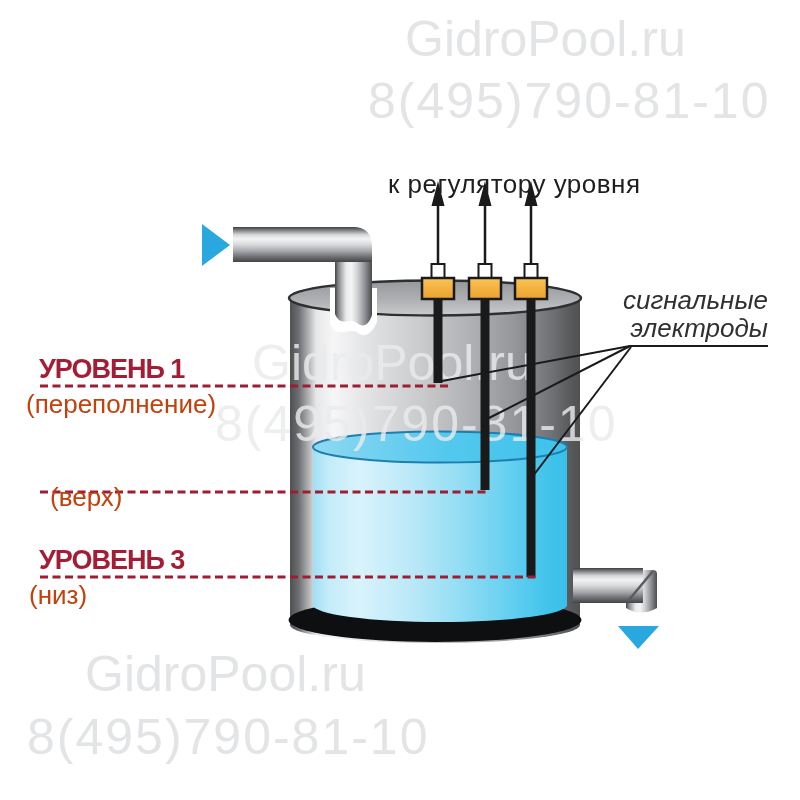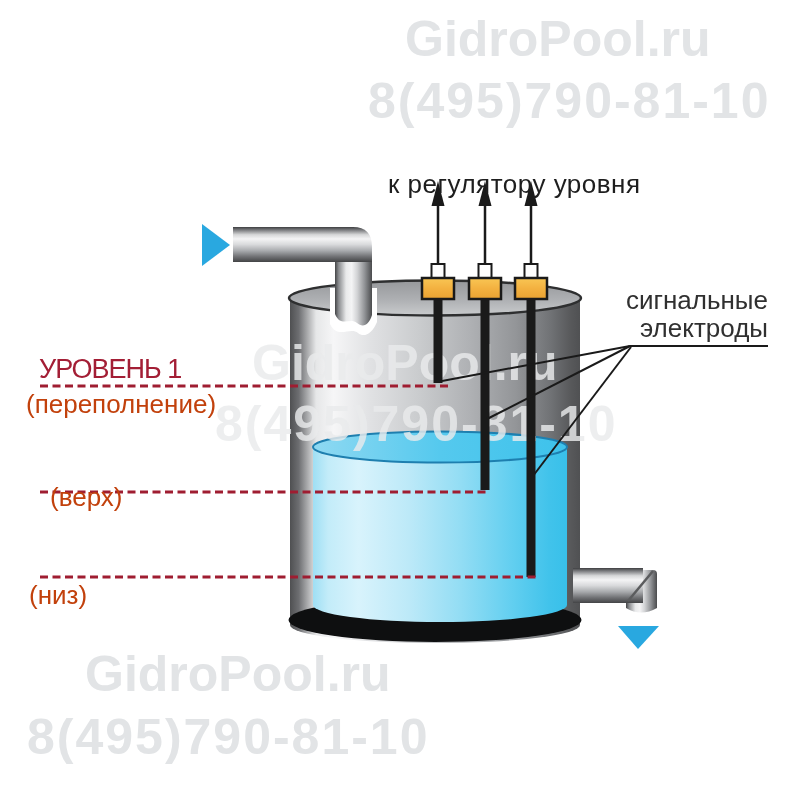--- a/index.html
+++ b/index.html
@@ -3,29 +3,29 @@
 <meta charset="utf-8">
 <style>
   html,body{margin:0;padding:0;background:#ffffff;}
   #stage{position:relative;width:800px;height:800px;background:#ffffff;overflow:hidden;
          font-family:"Liberation Sans", sans-serif;}
   #stage svg{position:absolute;left:0;top:0;}
   .layer-base{z-index:1;}
   .layer-top{z-index:3;}
   .txt{position:absolute;white-space:nowrap;line-height:1;}
   
-  .wm{position:absolute;font-weight:bold;color:#E2E4E6;white-space:nowrap;line-height:1;}
+  .wm{position:absolute;font-weight:normal;color:#E2E4E6;white-space:nowrap;line-height:1;}
   .wm-site{font-size:50px;letter-spacing:0px;}
   .wm-phone{font-size:50px;letter-spacing:2px;}
   .wm-mid{color:rgba(233,234,236,0.82);z-index:2;}
   .wm-z{z-index:2;}
   
   .lbl-black{font-size:26px;color:#1E1E1E;z-index:4;margin-top:29px;}
-  .lbl-sig{font-size:26px;color:#303030;text-align:right;z-index:4;line-height:28px;}
-  .lvl-name{font-size:27px;font-weight:normal;color:#A31E35;letter-spacing:-1px;z-index:4;}
+  .lbl-sig{font-size:26px;font-style:italic;color:#303030;text-align:right;z-index:4;line-height:28px;}
+  .lvl-name{font-size:27px;font-weight:bold;color:#A31E35;letter-spacing:-1px;z-index:4;}
   .lvl-desc{font-size:26px;color:#c2410c;z-index:4;}
 </style>
 </head>
 <body>
 
 <div id="stage">
 
   <svg class="layer-base" width="800" height="800" viewBox="0 0 800 800">
     <defs>
       <linearGradient id="bodyGrad" x1="0" y1="0" x2="1" y2="0">
@@ -165,15 +165,16 @@
   <div class="txt lbl-sig" style="left:600px;top:286px;width:168px;">
     <div>сигнальные</div>
     <div>электроды</div>
   </div>
 
   <div class="txt lvl-name" style="left:39px;top:356px;">УРОВЕНЬ 1</div>
   <div class="txt lvl-desc" style="left:26px;top:391px;">(переполнение)</div>
 
   <div class="txt lvl-desc" style="left:29px;top:484px;margin-left:21px;">(верх)</div>
 
+  <div class="txt lvl-name" style="left:39px;top:547px;">УРОВЕНЬ 3</div>
   <div class="txt lvl-desc" style="left:29px;top:582px;">(низ)</div>
 
 </div>
 
 </body></html>

